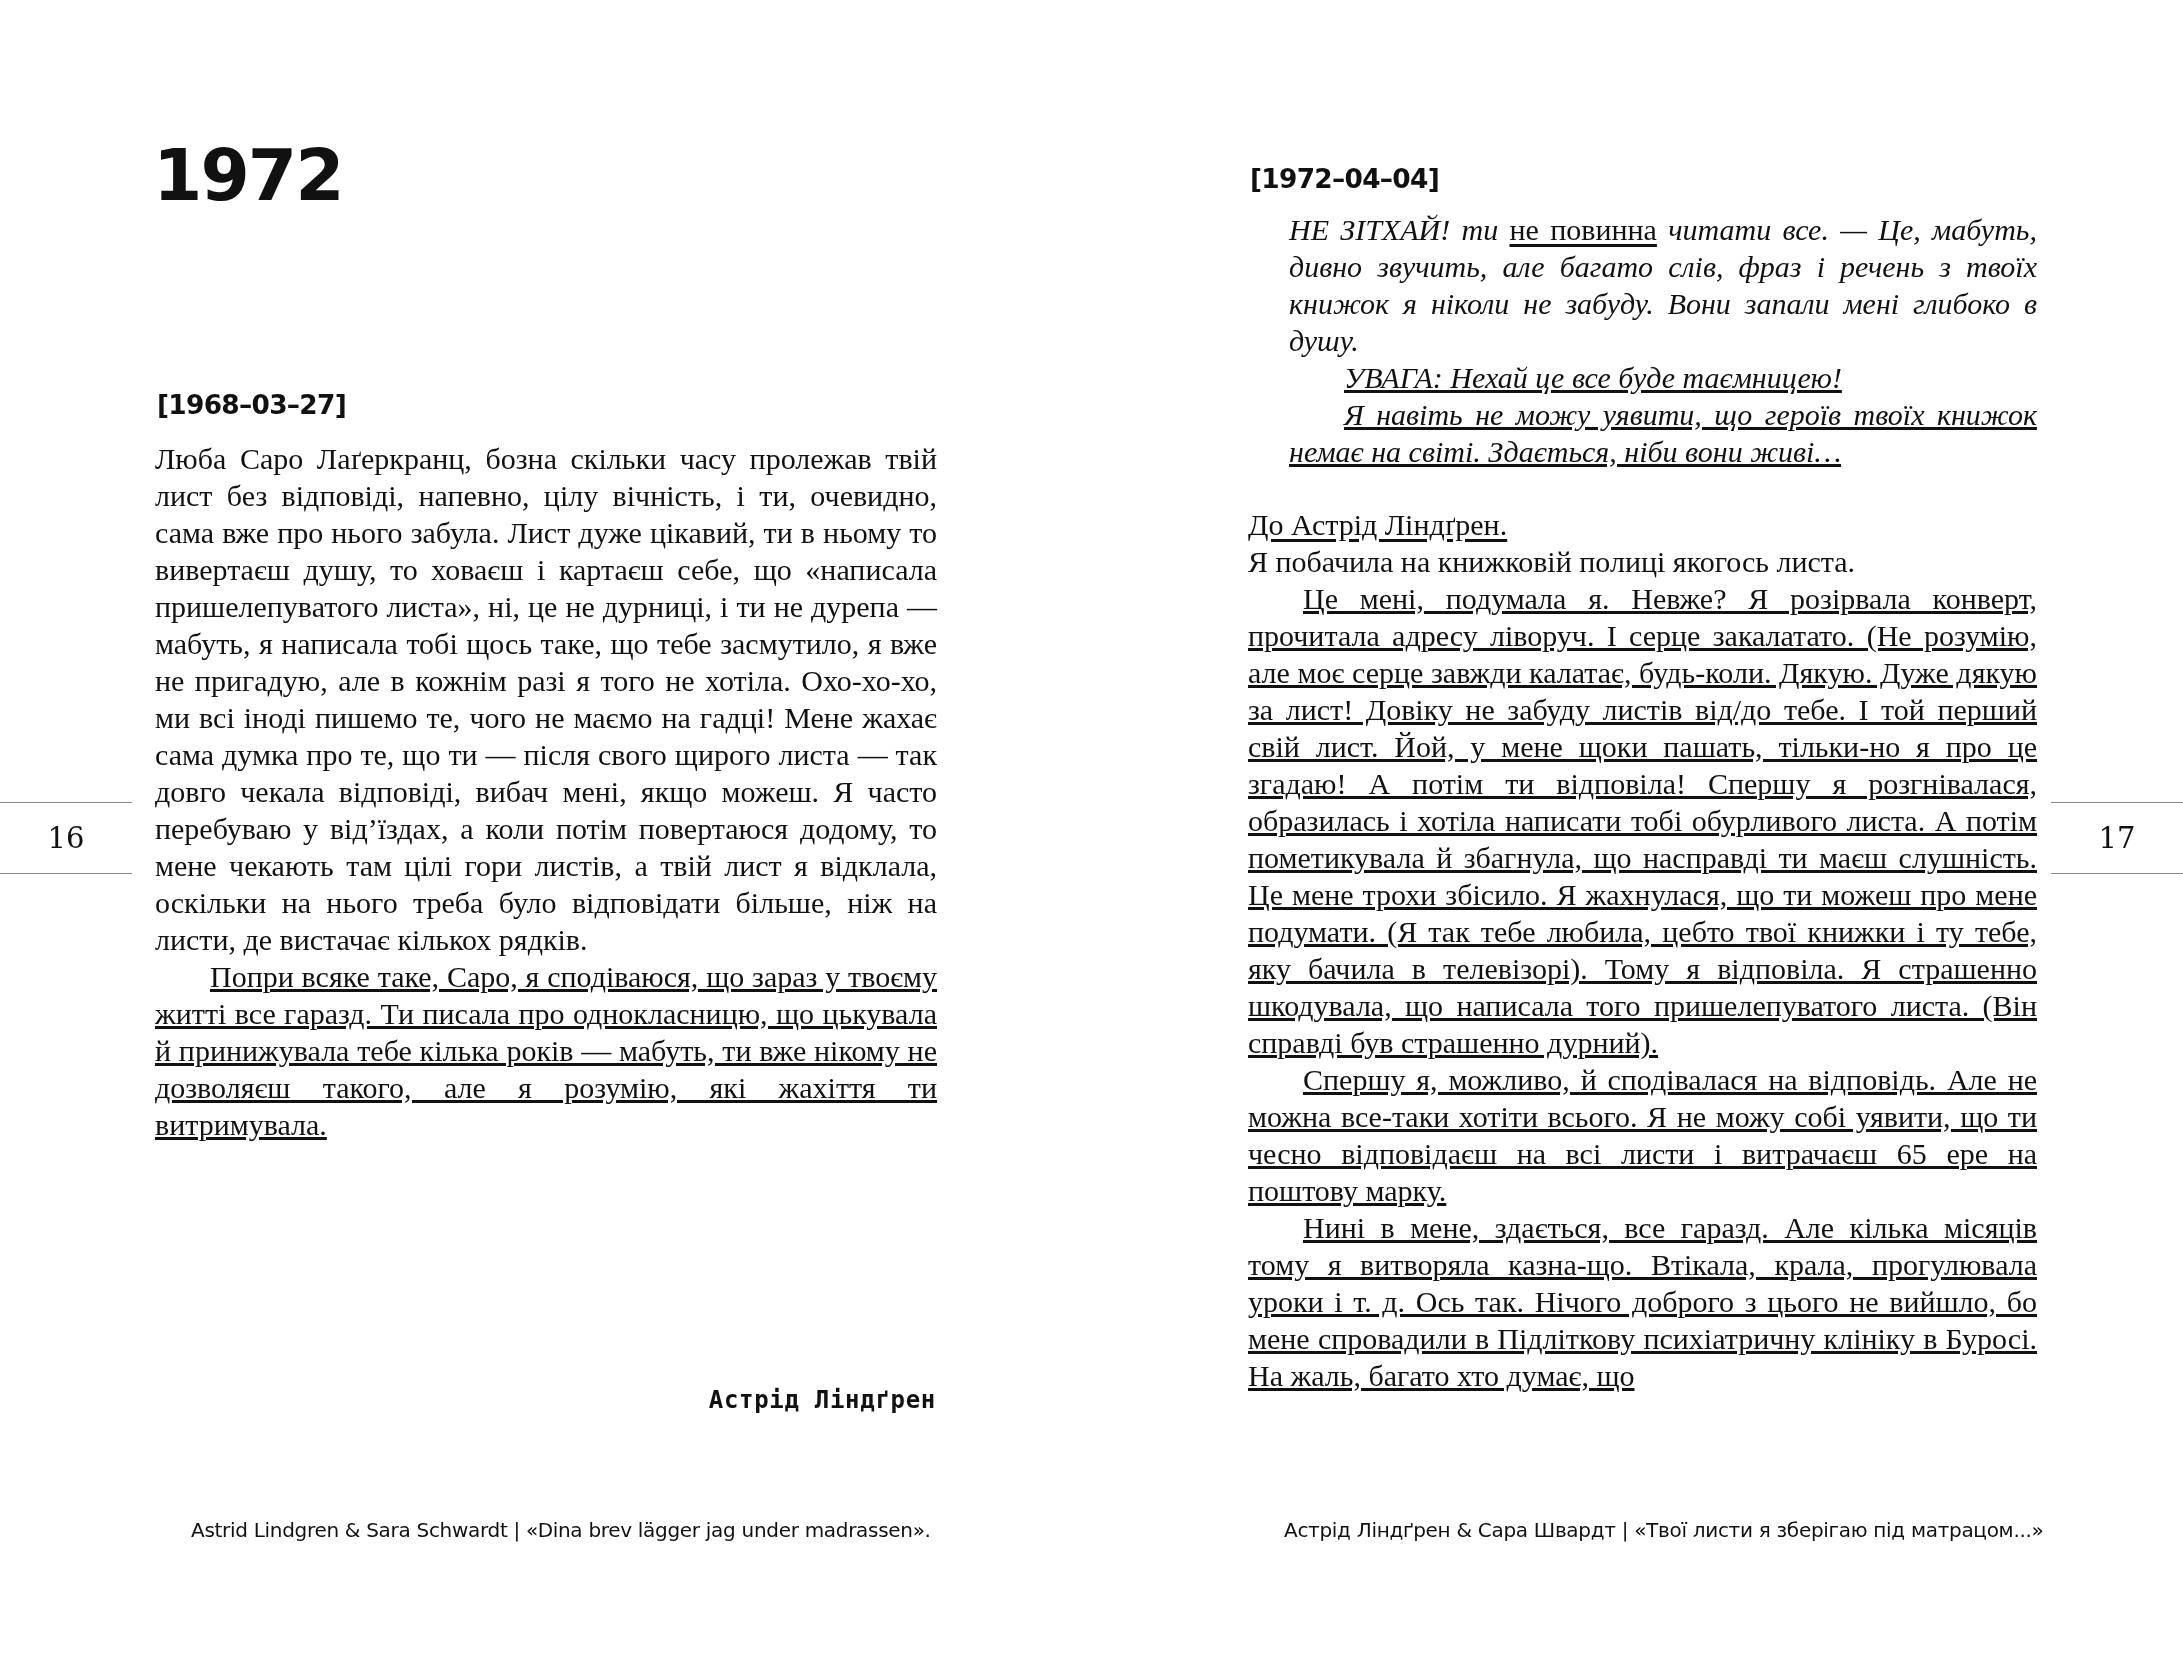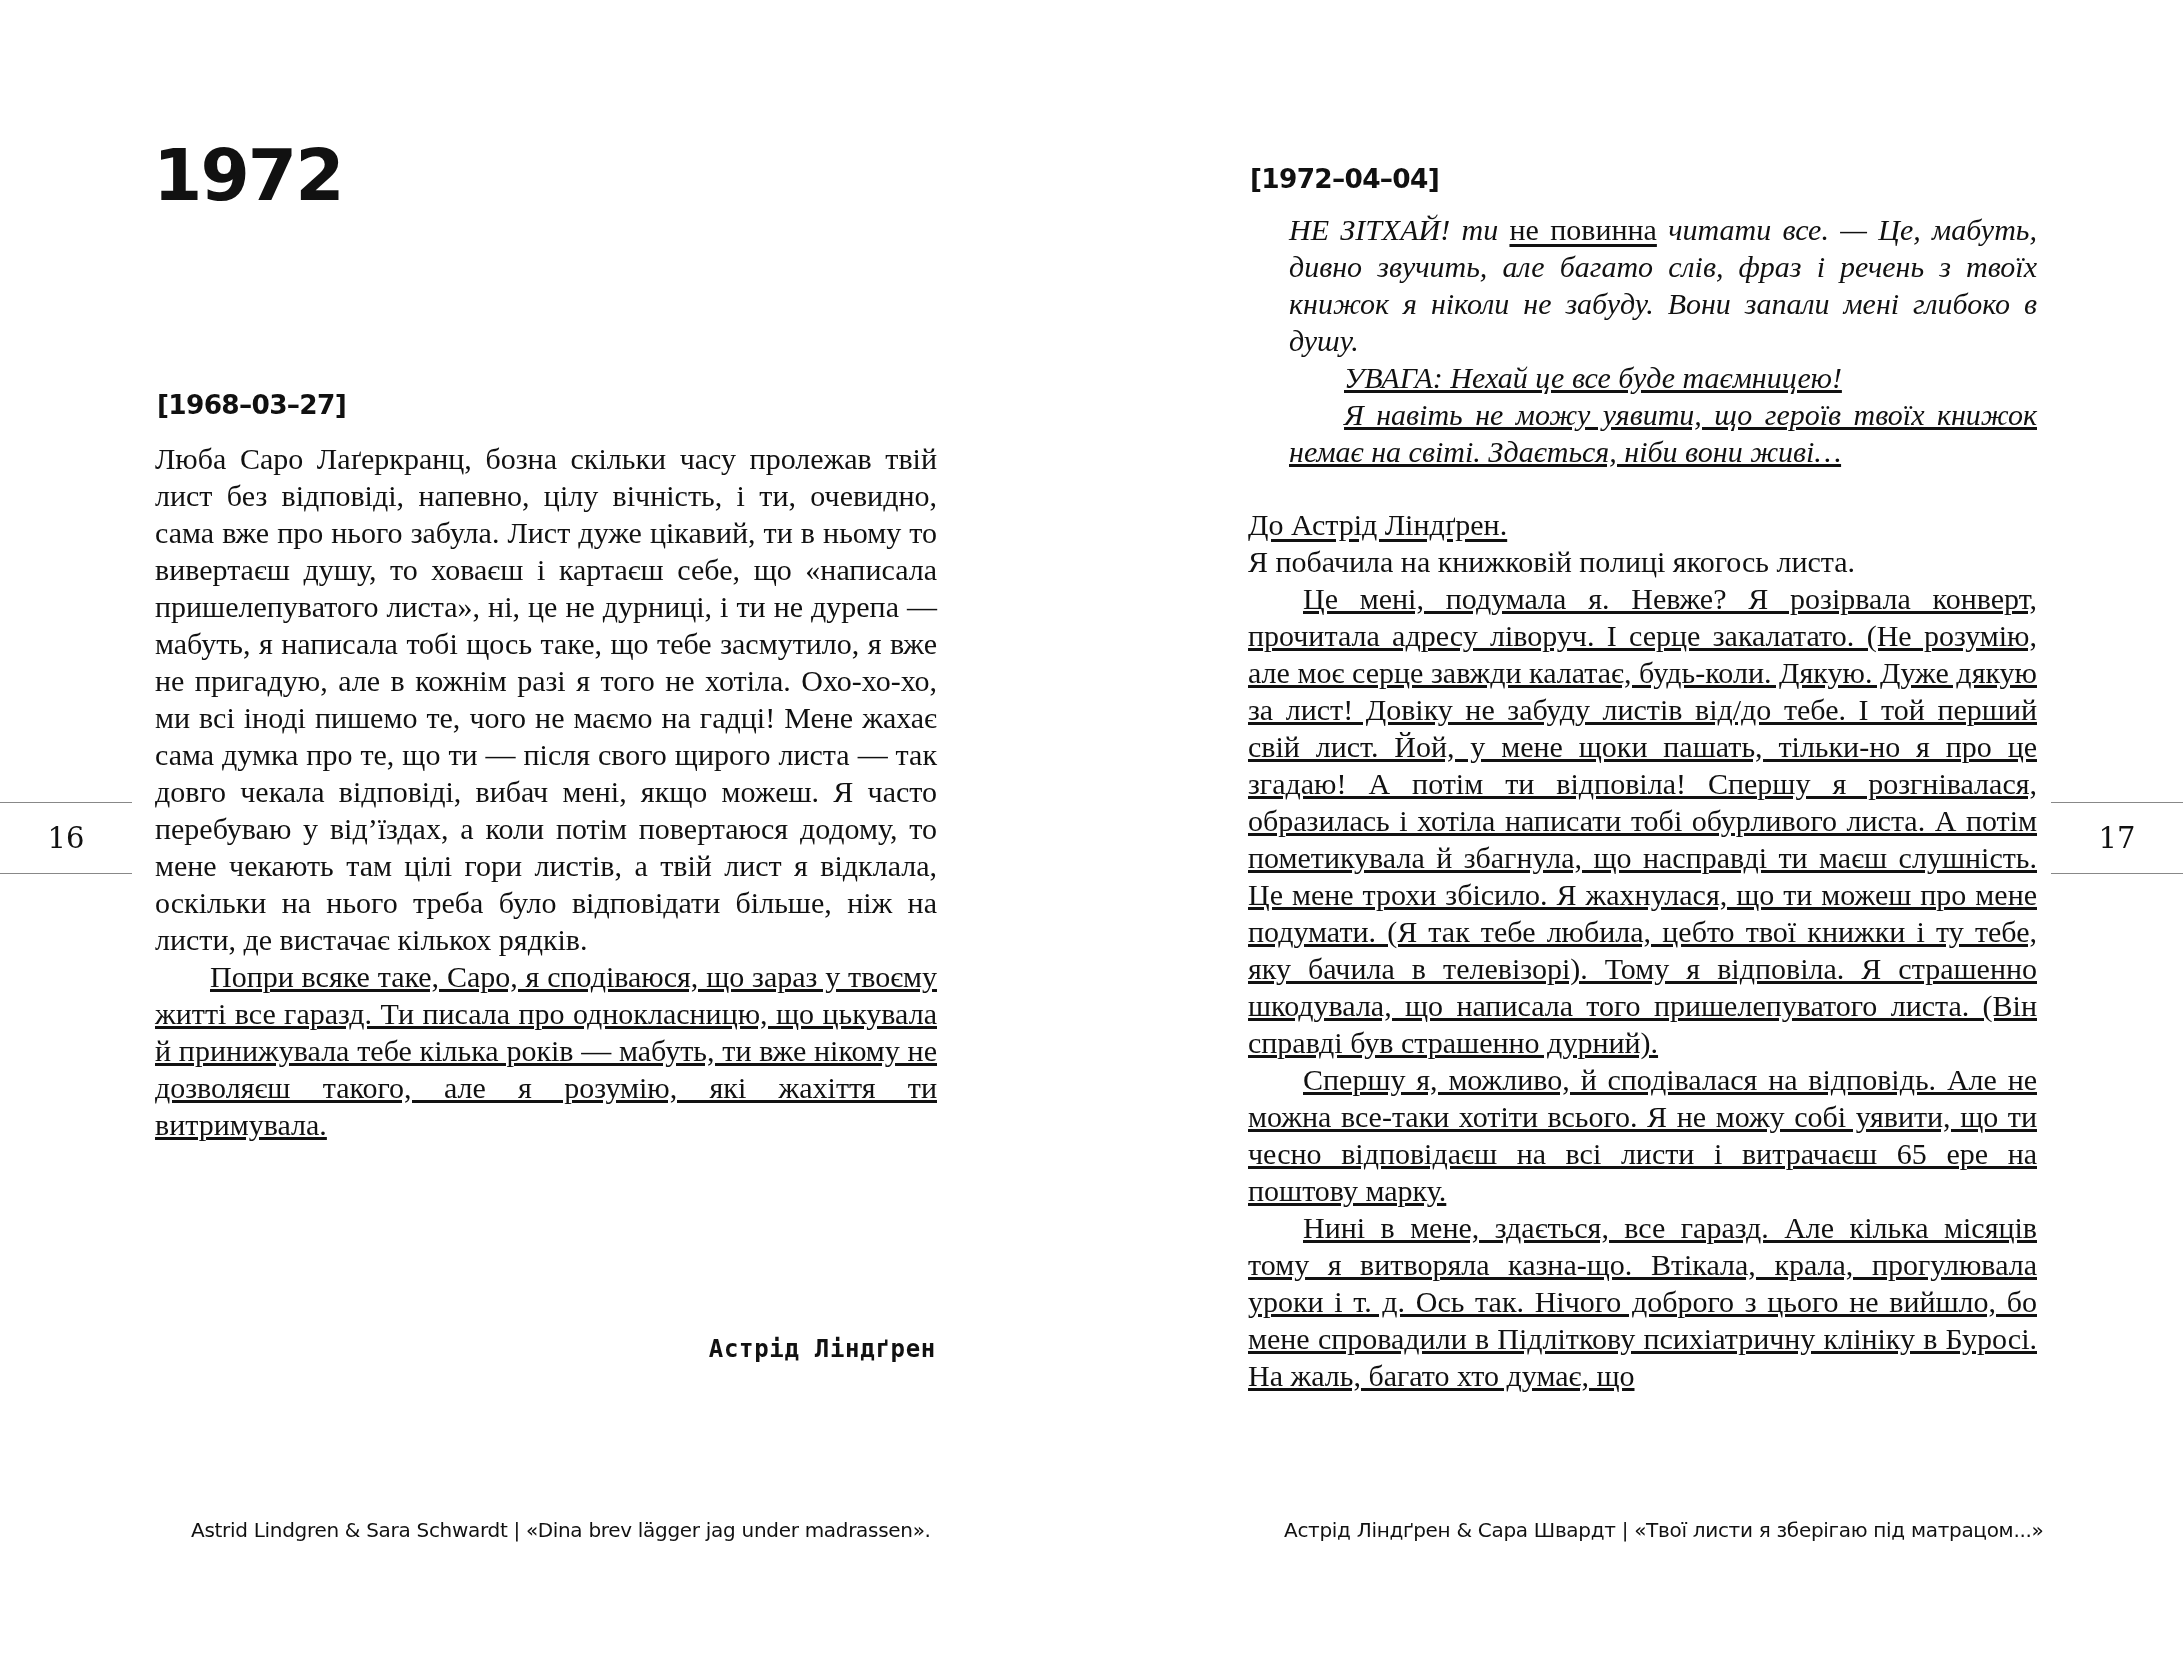--- a/index.html
+++ b/index.html
@@ -7,21 +7,21 @@
   .year { position:absolute; left:153px; top:140px; font-family:"DejaVu Sans", sans-serif; font-weight:bold; font-size:71px; letter-spacing:-2px; line-height:1; }
   .date { position:absolute; font-family:"DejaVu Sans", sans-serif; font-weight:bold; font-size:26.4px; line-height:1; letter-spacing:-0.7px; }
   .col { position:absolute; font-family:"Liberation Serif", "DejaVu Serif", serif; font-size:30px; line-height:37px; text-align:justify; }
   .col p { margin:0; }
   .col .ind { text-indent:55px;text-decoration:underline; }
   .col .it { font-style:italic;margin-left:41px; }
   .col .u { text-decoration:underline; text-underline-offset:4px; }
   .col .gap { height:36px; }
   .left-col { left:155px; top:440px; width:782px; }
   .right-col { left:1248px; top:211px; width:789px; }
-  .sig { position:absolute; right:1247px; top:1335px; font-family:"DejaVu Sans Mono","Liberation Mono",monospace; font-weight:bold; font-size:24px; letter-spacing:0.7px; }
+  .sig { position:absolute; right:1247px; top:1386px; font-family:"DejaVu Sans Mono","Liberation Mono",monospace; font-weight:bold; font-size:24px; letter-spacing:0.7px; }
   .hline { position:absolute; height:1.3px; background:#888; }
   .pnum { position:absolute; font-family:"DejaVu Serif", serif; font-size:29px; width:132px; text-align:center; top:821px; }
   .footer { position:absolute; top:1518px; font-family:"DejaVu Sans", sans-serif; font-size:20px; letter-spacing:-0.3px; white-space:nowrap; }
 </style>
 </head>
 <body>
 
 <div>
   <div class="year">1972</div>
   <div class="date" style="left:157px; top:392px;">[1968–03–27]</div>

